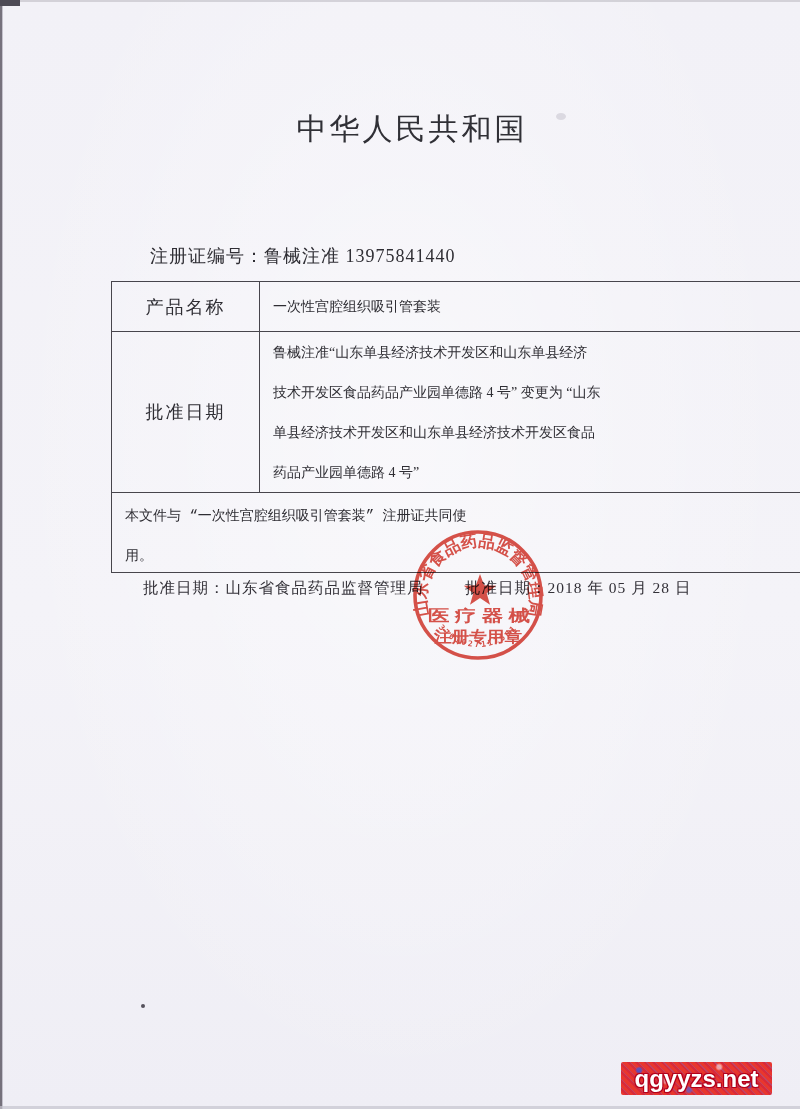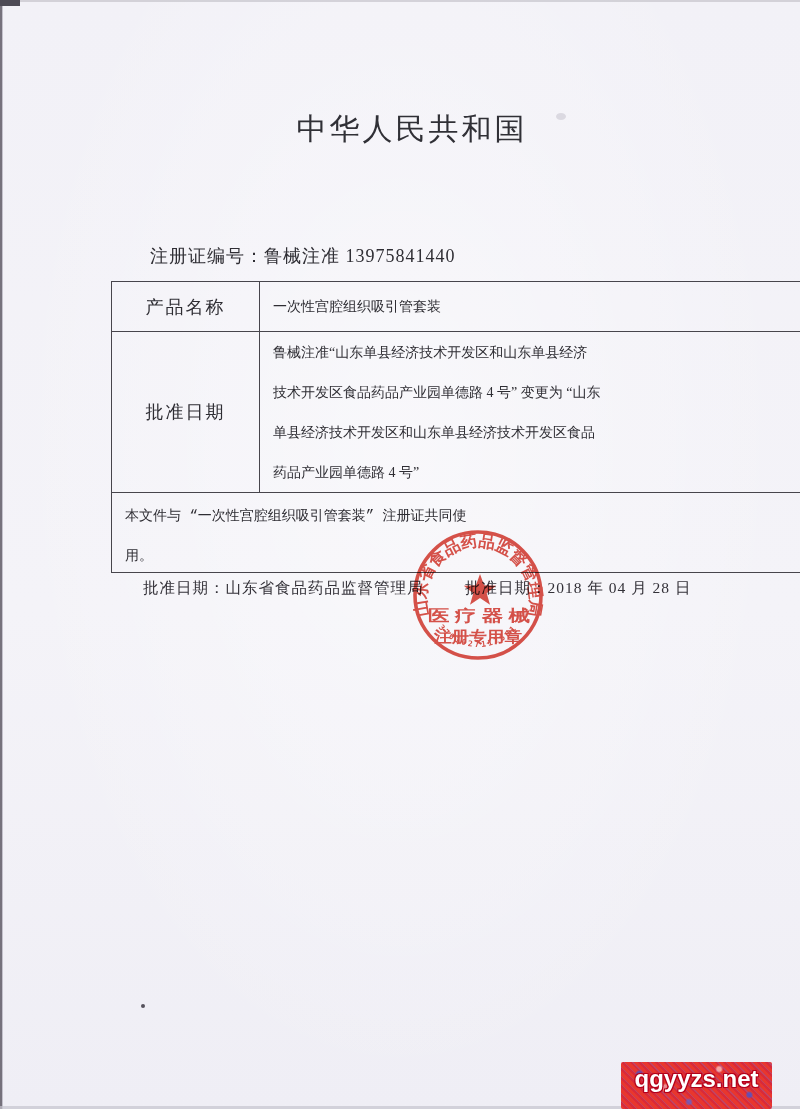--- a/index.html
+++ b/index.html
@@ -40,21 +40,21 @@
   .row-3{height:80px;} .row-3 .tcontent{padding-top:3px;font-family:Liberation Mono, monospace;}
   .row-3 .tline{line-height:40px;height:40px;white-space:nowrap;}
   
   .footer{position:absolute;left:111px;top:578px;width:603px;height:24px;font-size:15.5px;letter-spacing:1px;color:#333138;}
   .footer .dept{position:absolute;left:32px;top:0;}
   .footer .date{position:absolute;left:354px;top:0;}
   
   .seal{position:absolute;left:408px;top:527px;width:140px;height:140px;
     mix-blend-mode:multiply;opacity:.93;filter:blur(.2px);}
   
-  .watermark{position:absolute;left:621px;top:1062px;width:151px;height:47px;
+  .watermark{position:absolute;left:621px;top:1062px;width:151px;height:33px;
     background:
       radial-gradient(circle at 12% 25%, rgba(74,85,205,.85) 2px, rgba(0,0,0,0) 4px),
       radial-gradient(circle at 85% 70%, rgba(74,85,205,.8) 2px, rgba(0,0,0,0) 4px),
       radial-gradient(circle at 45% 85%, rgba(90,100,215,.7) 2px, rgba(0,0,0,0) 4px),
       radial-gradient(circle at 65% 15%, rgba(255,255,255,.55) 2px, rgba(0,0,0,0) 4px),
       radial-gradient(circle at 30% 55%, rgba(255,210,210,.6) 3px, rgba(0,0,0,0) 5px),
       repeating-linear-gradient(45deg, rgba(232,55,46,.95) 0 3px, rgba(214,40,60,.85) 3px 5px, rgba(120,90,200,.35) 5px 6px);
     background-color:#e8372e;
     text-align:center;line-height:33px;
     font-family:"Liberation Sans","DejaVu Sans",sans-serif;
@@ -100,21 +100,21 @@
     <div class="trow row-3">
       <div class="tcontent">
         <div class="tline">本文件与 “一次性宫腔组织吸引管套装” 注册证共同使</div>
         <div class="tline">用。</div>
       </div>
     </div>
   </div>
 
   <div class="footer">
     <span class="dept"><span>批准日期：</span><span>山东省食品药品监督管理局</span></span>
-    <span class="date"><span>批准日期：</span><span>2018 年 04 月 28 日</span></span>
+    <span class="date"><span>批准日期：</span><span>2018 年 05 月 28 日</span></span>
   </div>
 
   <svg class="seal" viewBox="0 0 140 140" xmlns="http://www.w3.org/2000/svg">
     <defs>
       <path id="arcTop" d="M 26,99 A 52,52 0 1 1 114,99" fill="none"></path>
       <path id="arcBottom" d="M 22,84 A 50,50 0 0 0 118,84" fill="none"></path>
     </defs>
     <circle cx="70" cy="68" r="63" fill="none" stroke="#d9463c" stroke-width="3.6"></circle>
     <text font-family="'Liberation Serif','DejaVu Serif',serif" font-size="16.5" font-weight="bold" fill="#d9463c">
       <textPath href="#arcTop" startOffset="50%" text-anchor="middle">山东省食品药品监督管理局</textPath>

